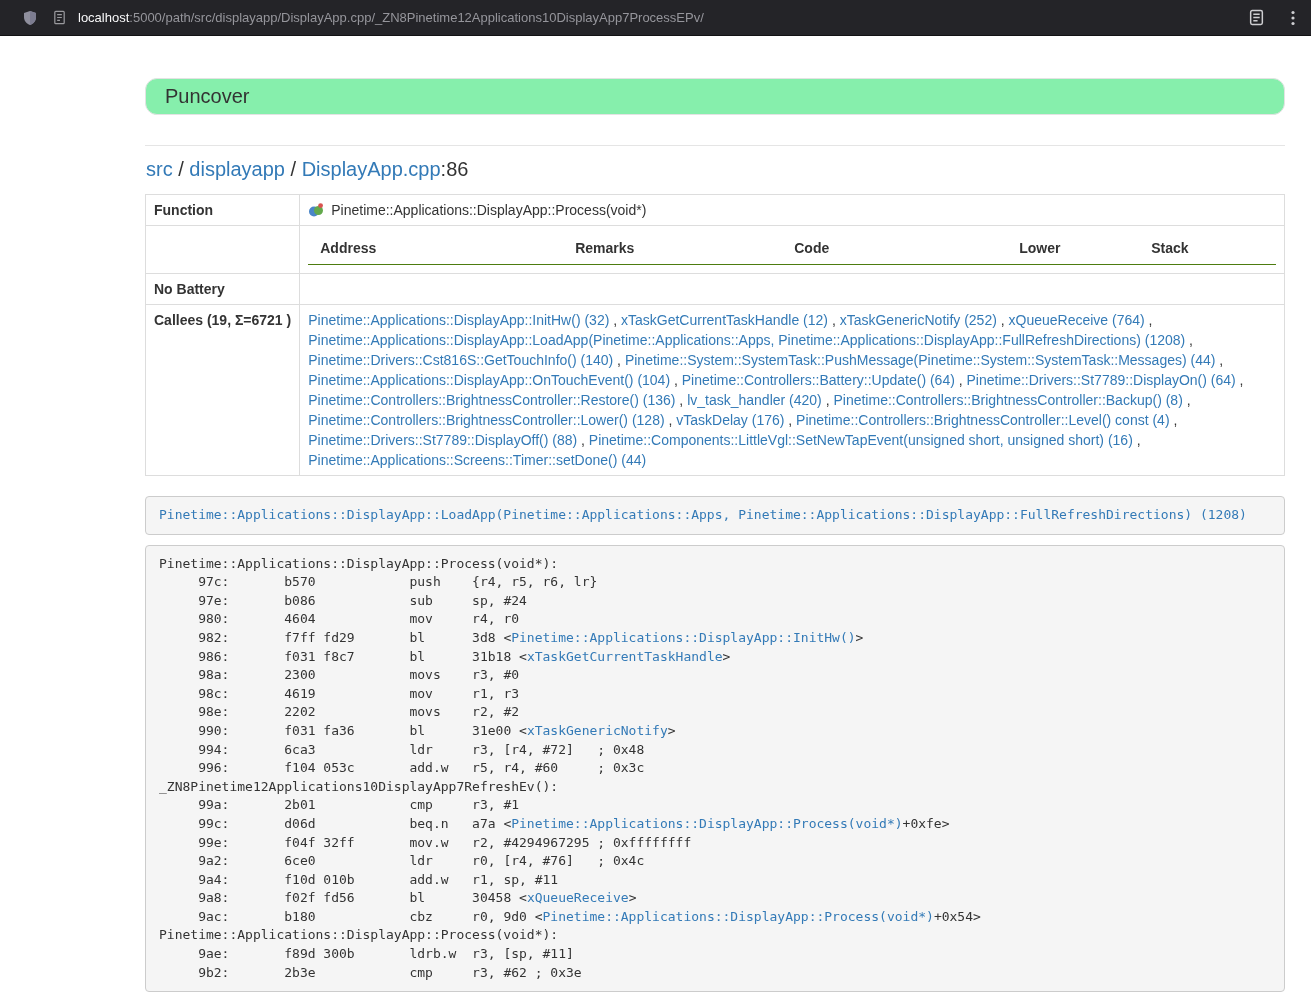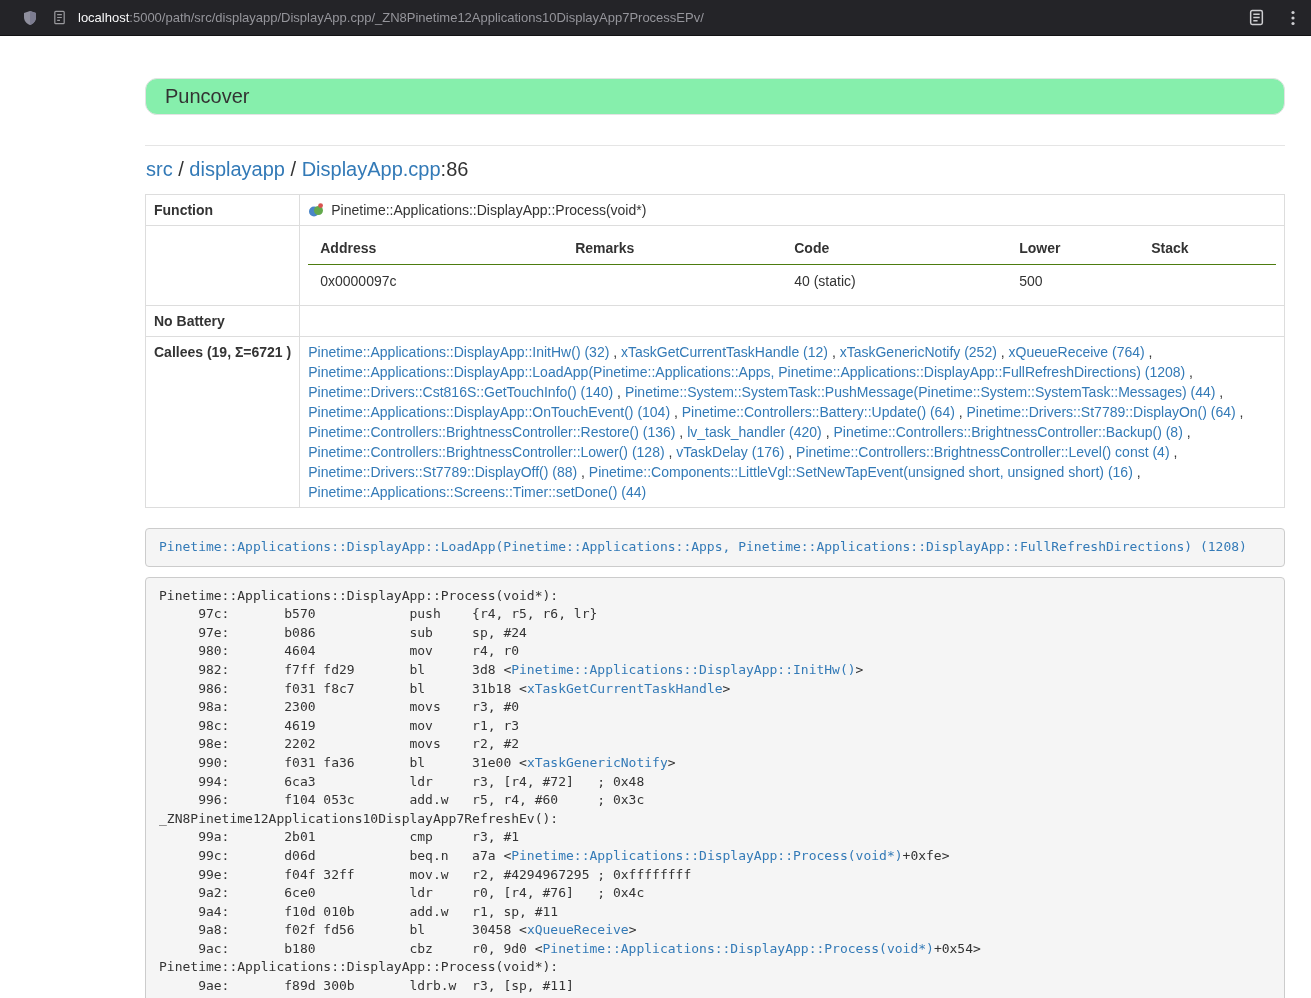--- a/index.html
+++ b/index.html
@@ -208,27 +208,20 @@
                 <col>
             </colgroup>
             <tbody>
               <tr>
                 <th>Address</th>
                 <th>Remarks</th>
                 <th>Code</th>
                 <th>Lower</th>
                 <th>Stack</th>
               </tr>
-              <tr>
-                <td>0x0000097c</td>
-                <td></td>
-                <td>40 (static)</td>
-                <td>500</td>
-                <td></td>
-              </tr>
             </tbody>
           </table>
         </td>
       </tr>
       <tr>
         <th class="rowhead">No Battery</th>
         <td class="cell"></td>
       </tr>
       <tr>
         <th class="rowhead">Callees (19, Σ=6721 )</th>

